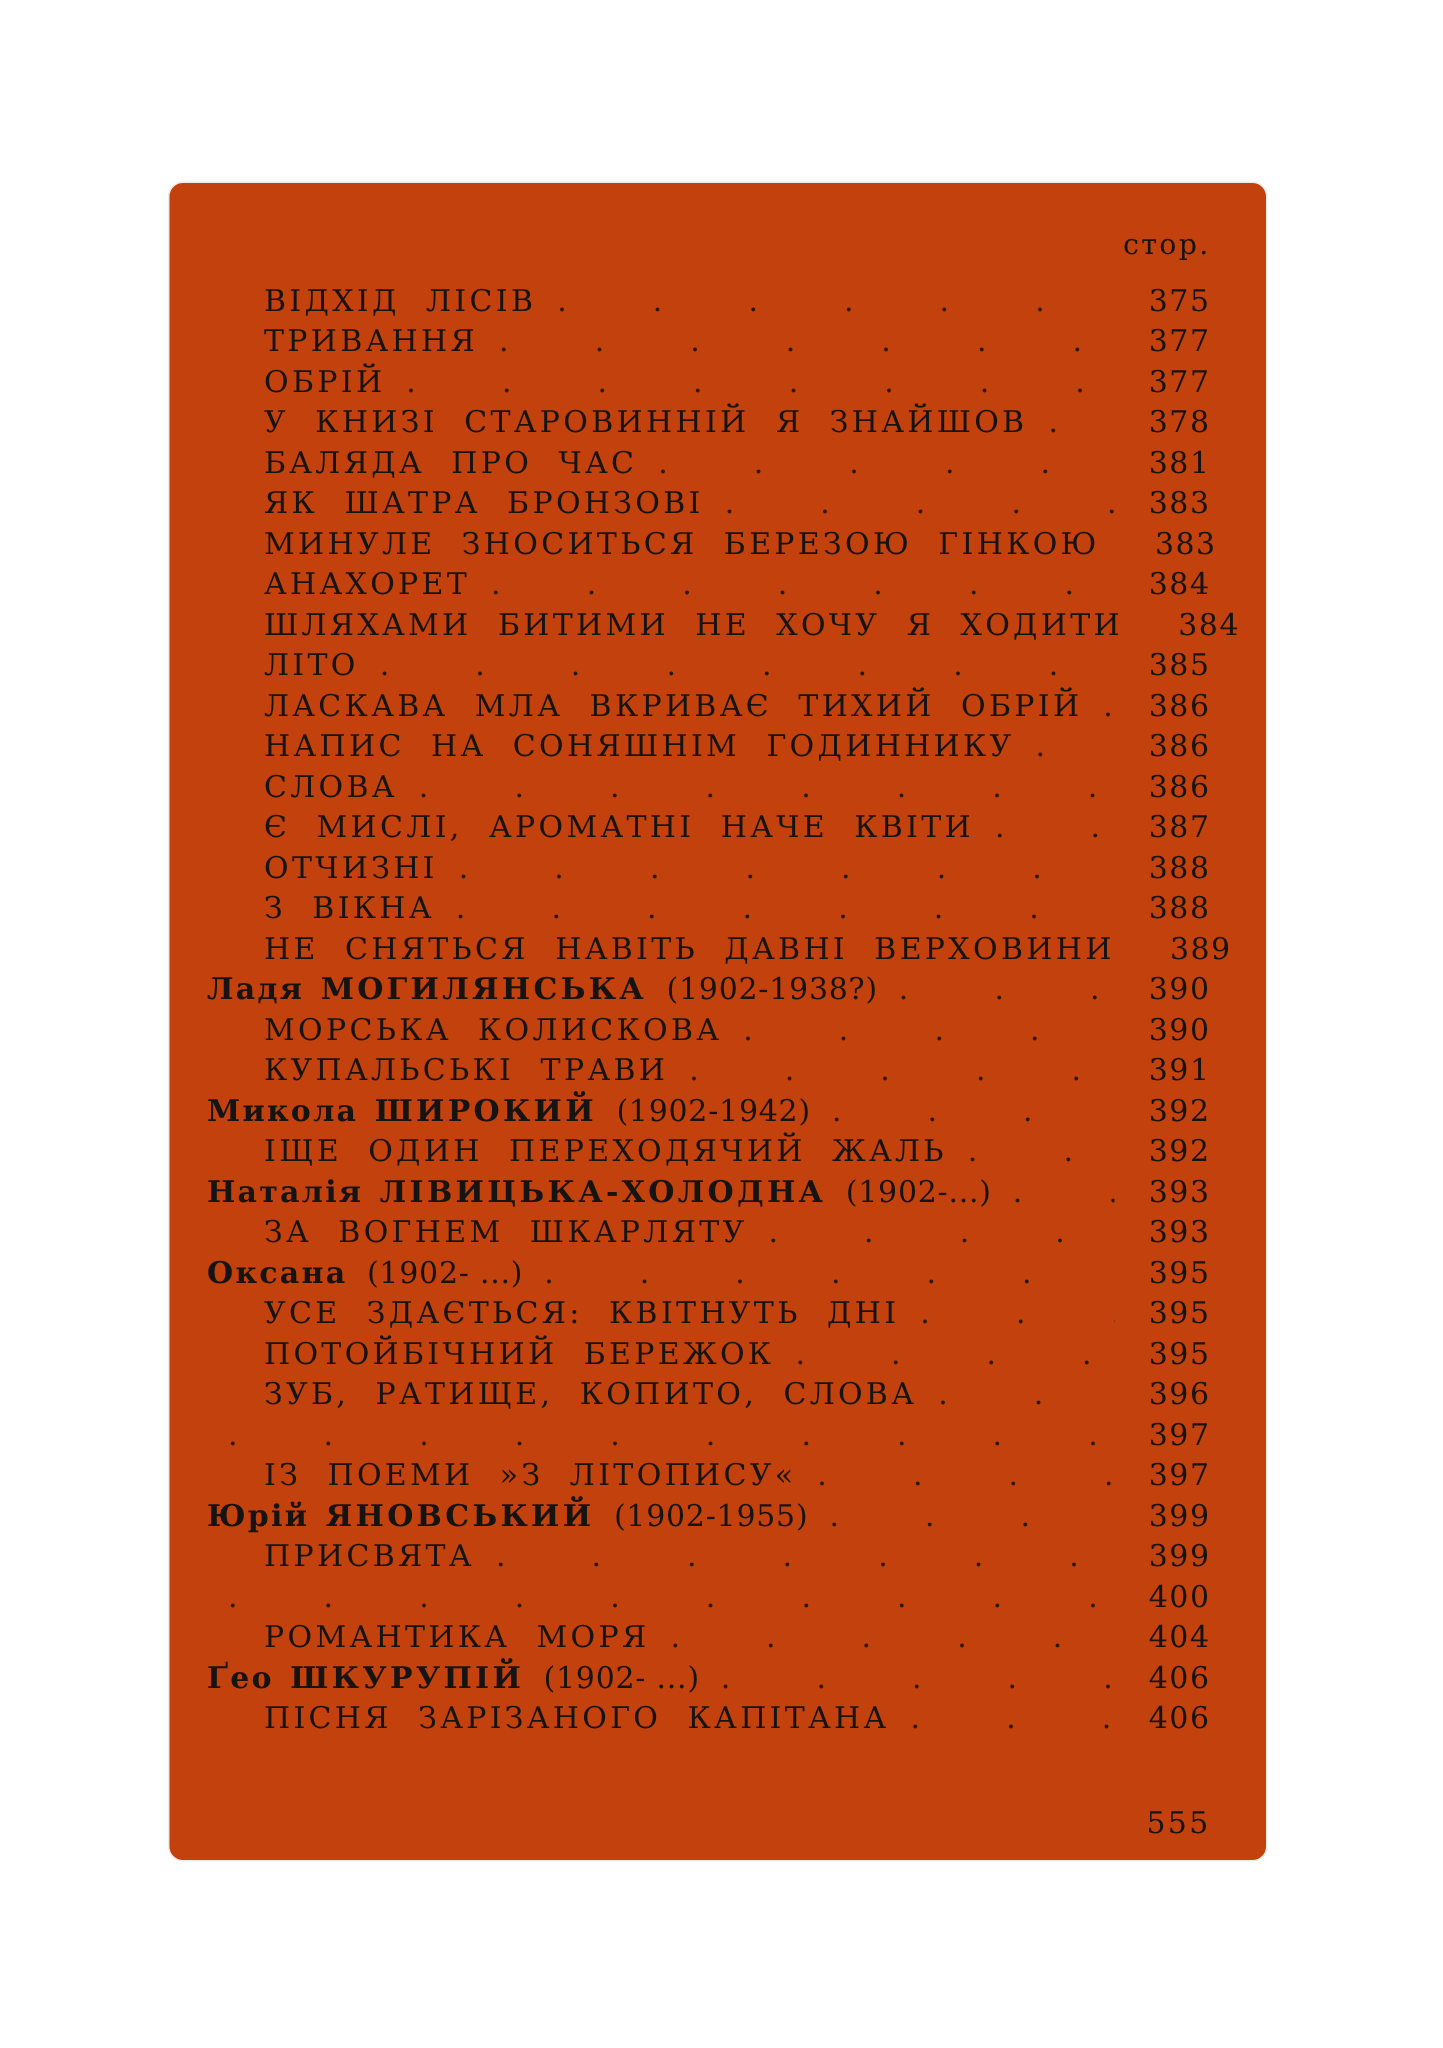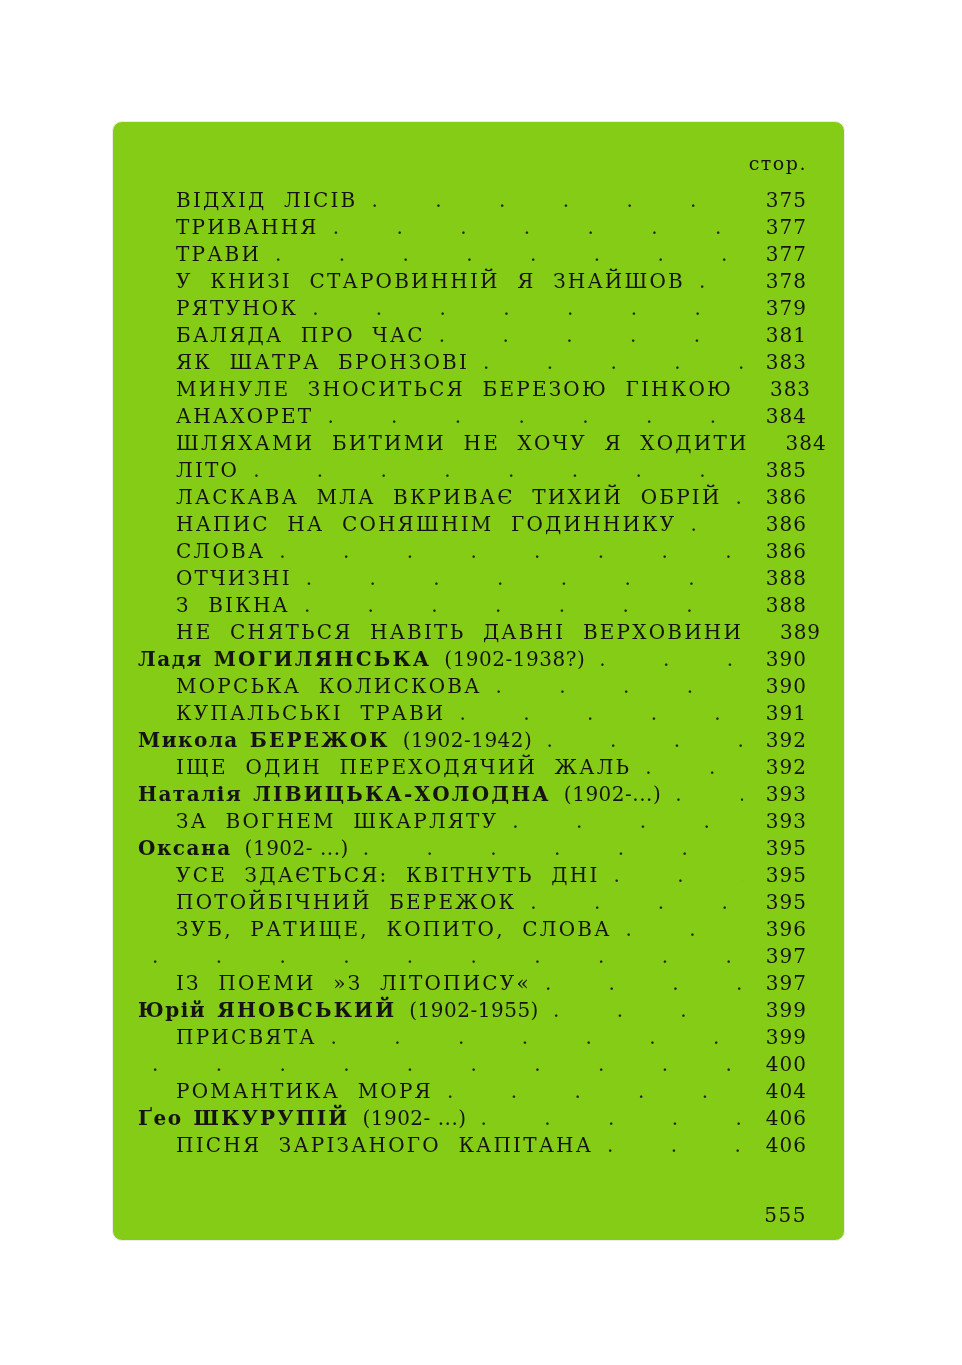--- a/index.html
+++ b/index.html
@@ -11,21 +11,21 @@
     position: relative;
     font-family: "DejaVu Serif", "Liberation Serif", serif;
     color: #161412;
   }
   .scan-page {
     position: absolute;
     left: 112px;
     top: 121px;
     width: 733px;
     height: 1120px;
-    background: #84cc16;
+    background: #c2410c;
     border: 1px solid #ededе9;
     border: 1px solid #ececE8;
     border-radius: 10px;
     box-sizing: border-box;
     padding: 30px 37px 0 25px;
     overflow: hidden;
   }
   .header-row {
     text-align: right;
     font-size: 19px;
@@ -109,41 +109,34 @@
   </div>
       <div class="toc-row poem">
 
     <span class="entry-title">ТРИВАННЯ</span>
 
     <span class="leader"></span>
     <span class="page-num">377</span>
   </div>
       <div class="toc-row poem">
 
-    <span class="entry-title">ТРАВИ</span>
+    <span class="entry-title">ОБРІЙ</span>
 
     <span class="leader"></span>
     <span class="page-num">377</span>
   </div>
       <div class="toc-row poem">
 
     <span class="entry-title">У КНИЗІ СТАРОВИННІЙ Я ЗНАЙШОВ</span>
 
     <span class="leader"></span>
     <span class="page-num">378</span>
   </div>
       <div class="toc-row poem">
 
-    <span class="entry-title">РЯТУНОК</span>
-
-    <span class="leader"></span>
-    <span class="page-num">379</span>
-  </div>
-      <div class="toc-row poem">
-
     <span class="entry-title">БАЛЯДА ПРО ЧАС</span>
 
     <span class="leader"></span>
     <span class="page-num">381</span>
   </div>
       <div class="toc-row poem">
 
     <span class="entry-title">ЯК ШАТРА БРОНЗОВІ</span>
 
     <span class="leader"></span>
@@ -190,20 +183,27 @@
 
     <span class="leader"></span>
     <span class="page-num">386</span>
   </div>
       <div class="toc-row poem">
 
     <span class="entry-title">СЛОВА</span>
 
     <span class="leader"></span>
     <span class="page-num">386</span>
+  </div>
+      <div class="toc-row poem">
+
+    <span class="entry-title">Є МИСЛІ, АРОМАТНІ НАЧЕ КВІТИ</span>
+
+    <span class="leader"></span>
+    <span class="page-num">387</span>
   </div>
       <div class="toc-row poem">
 
     <span class="entry-title">ОТЧИЗНІ</span>
 
     <span class="leader"></span>
     <span class="page-num">388</span>
   </div>
       <div class="toc-row poem">
 
@@ -236,21 +236,21 @@
   </div>
       <div class="toc-row poem">
 
     <span class="entry-title">КУПАЛЬСЬКІ ТРАВИ</span>
 
     <span class="leader"></span>
     <span class="page-num">391</span>
   </div>
       <div class="toc-row author">
     <span class="author-first">Микола</span>
-    <span class="author-surname">БЕРЕЖОК</span>
+    <span class="author-surname">ШИРОКИЙ</span>
 
     <span class="author-years">(1902-1942)</span>
     <span class="leader"></span>
     <span class="page-num">392</span>
   </div>
       <div class="toc-row poem">
 
     <span class="entry-title">ІЩЕ ОДИН ПЕРЕХОДЯЧИЙ ЖАЛЬ</span>
 
     <span class="leader"></span>

